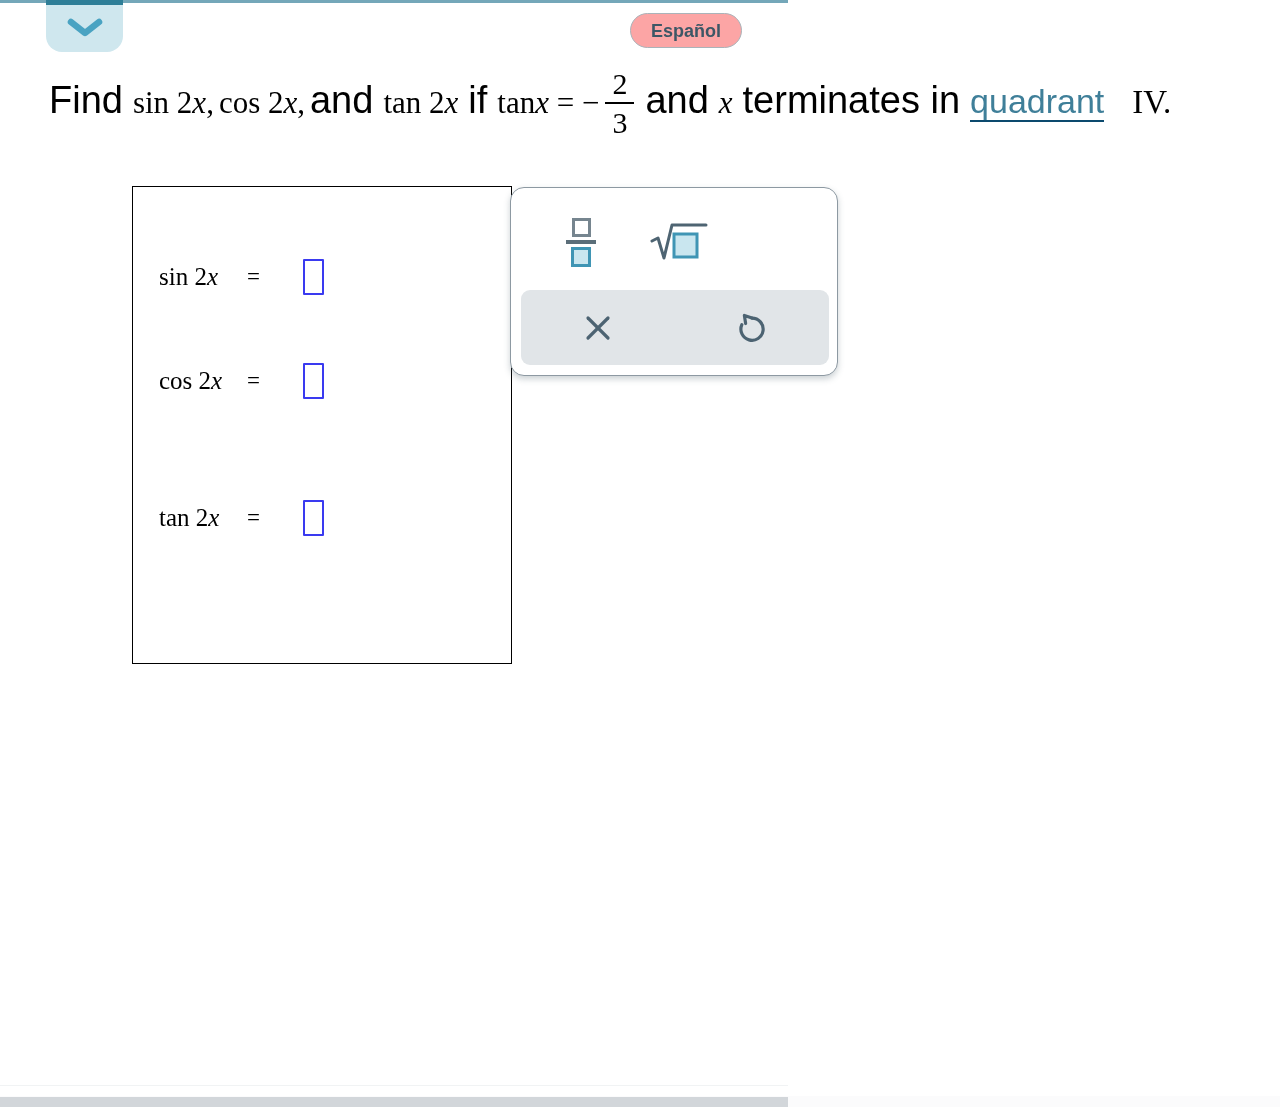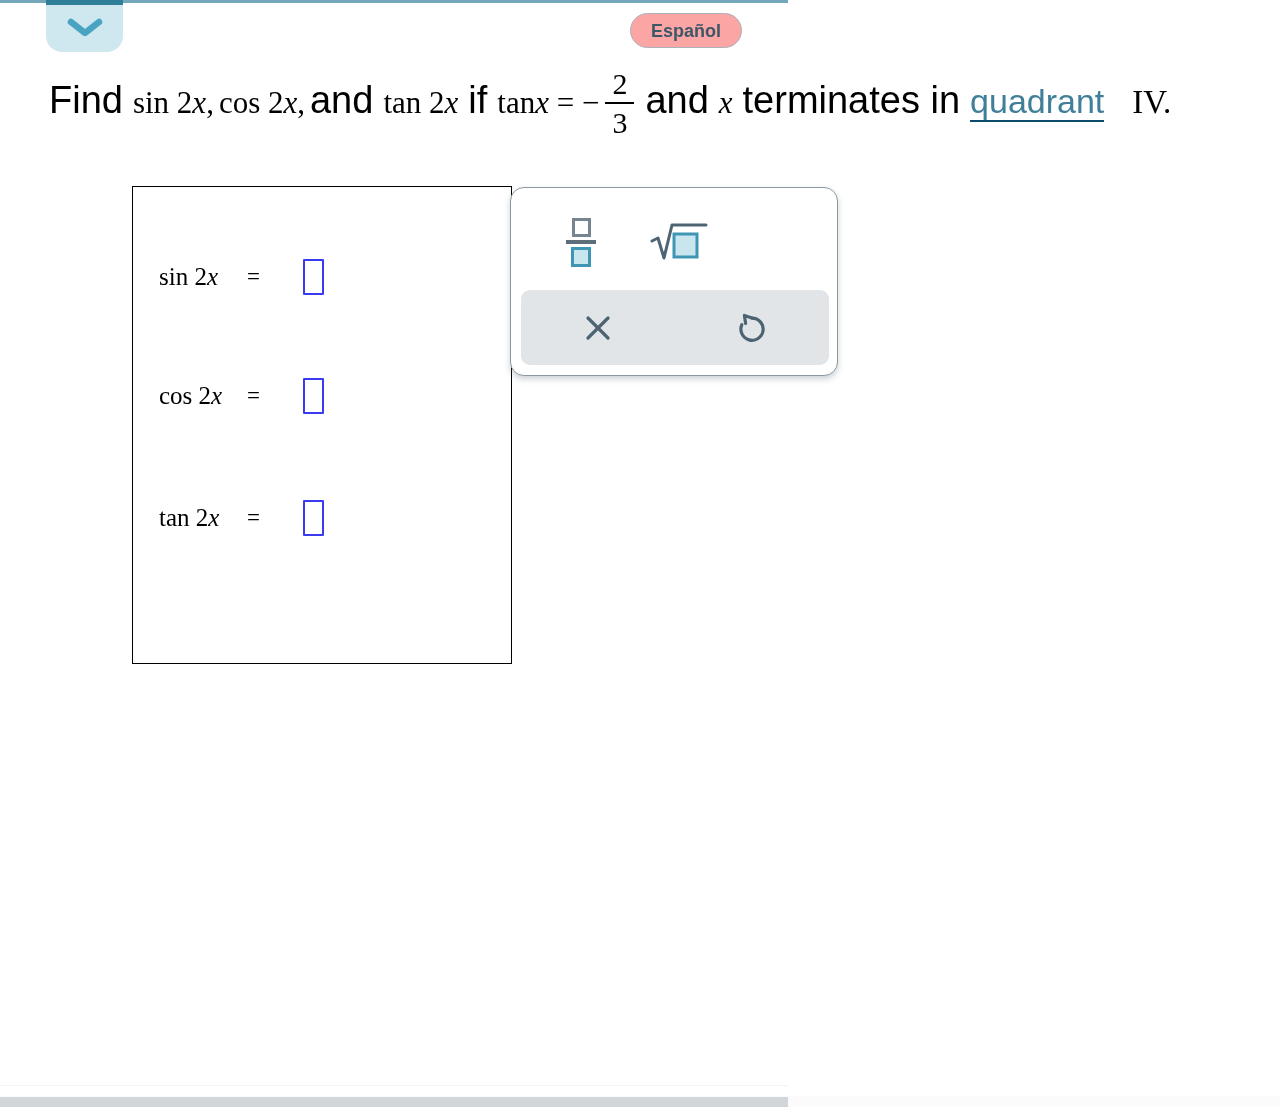--- a/index.html
+++ b/index.html
@@ -35,21 +35,21 @@
                 border:1.5px solid #000; background:#fff;margin-left:40px; }
   .ans-row { position:absolute; left:0; width:100%; height:44px;
              display:flex; align-items:center; }
   .ans-row .lbl { position:absolute; left:26px; font-family:"Liberation Serif", serif;
                   font-size:25px; color:#000; }
   .ans-row .lbl .mi { font-style:italic; }
   .ans-row .eq { position:absolute; left:114px; font-family:"Liberation Serif", serif;
                  font-size:23px; color:#000; }
   .ans-input { position:absolute; left:170px; width:21px; height:36px;
                border:2px solid #3a3af0; border-radius:1px; background:#fff; cursor:text; }
-  .row-1 { top:68px; } .row-2 { top:187px; } .row-3 { top:309px; }
+  .row-1 { top:68px; } .row-2 { top:172px; } .row-3 { top:309px; }
 
   
   .tool-panel { position:absolute; left:510px; top:187px; width:328px; height:189px;
                 background:#fff; border:1px solid #8d99a2; border-radius:14px;
                 box-shadow:0 3px 6px rgba(70,90,100,.28); }
   .tool-btn { position:absolute; cursor:pointer; display:flex;
               align-items:center; justify-content:center; }
   .btn-fraction { left:30px; top:16px; width:80px; height:76px; }
   .btn-sqrt     { left:126px; top:16px; width:84px; height:76px; }
   

